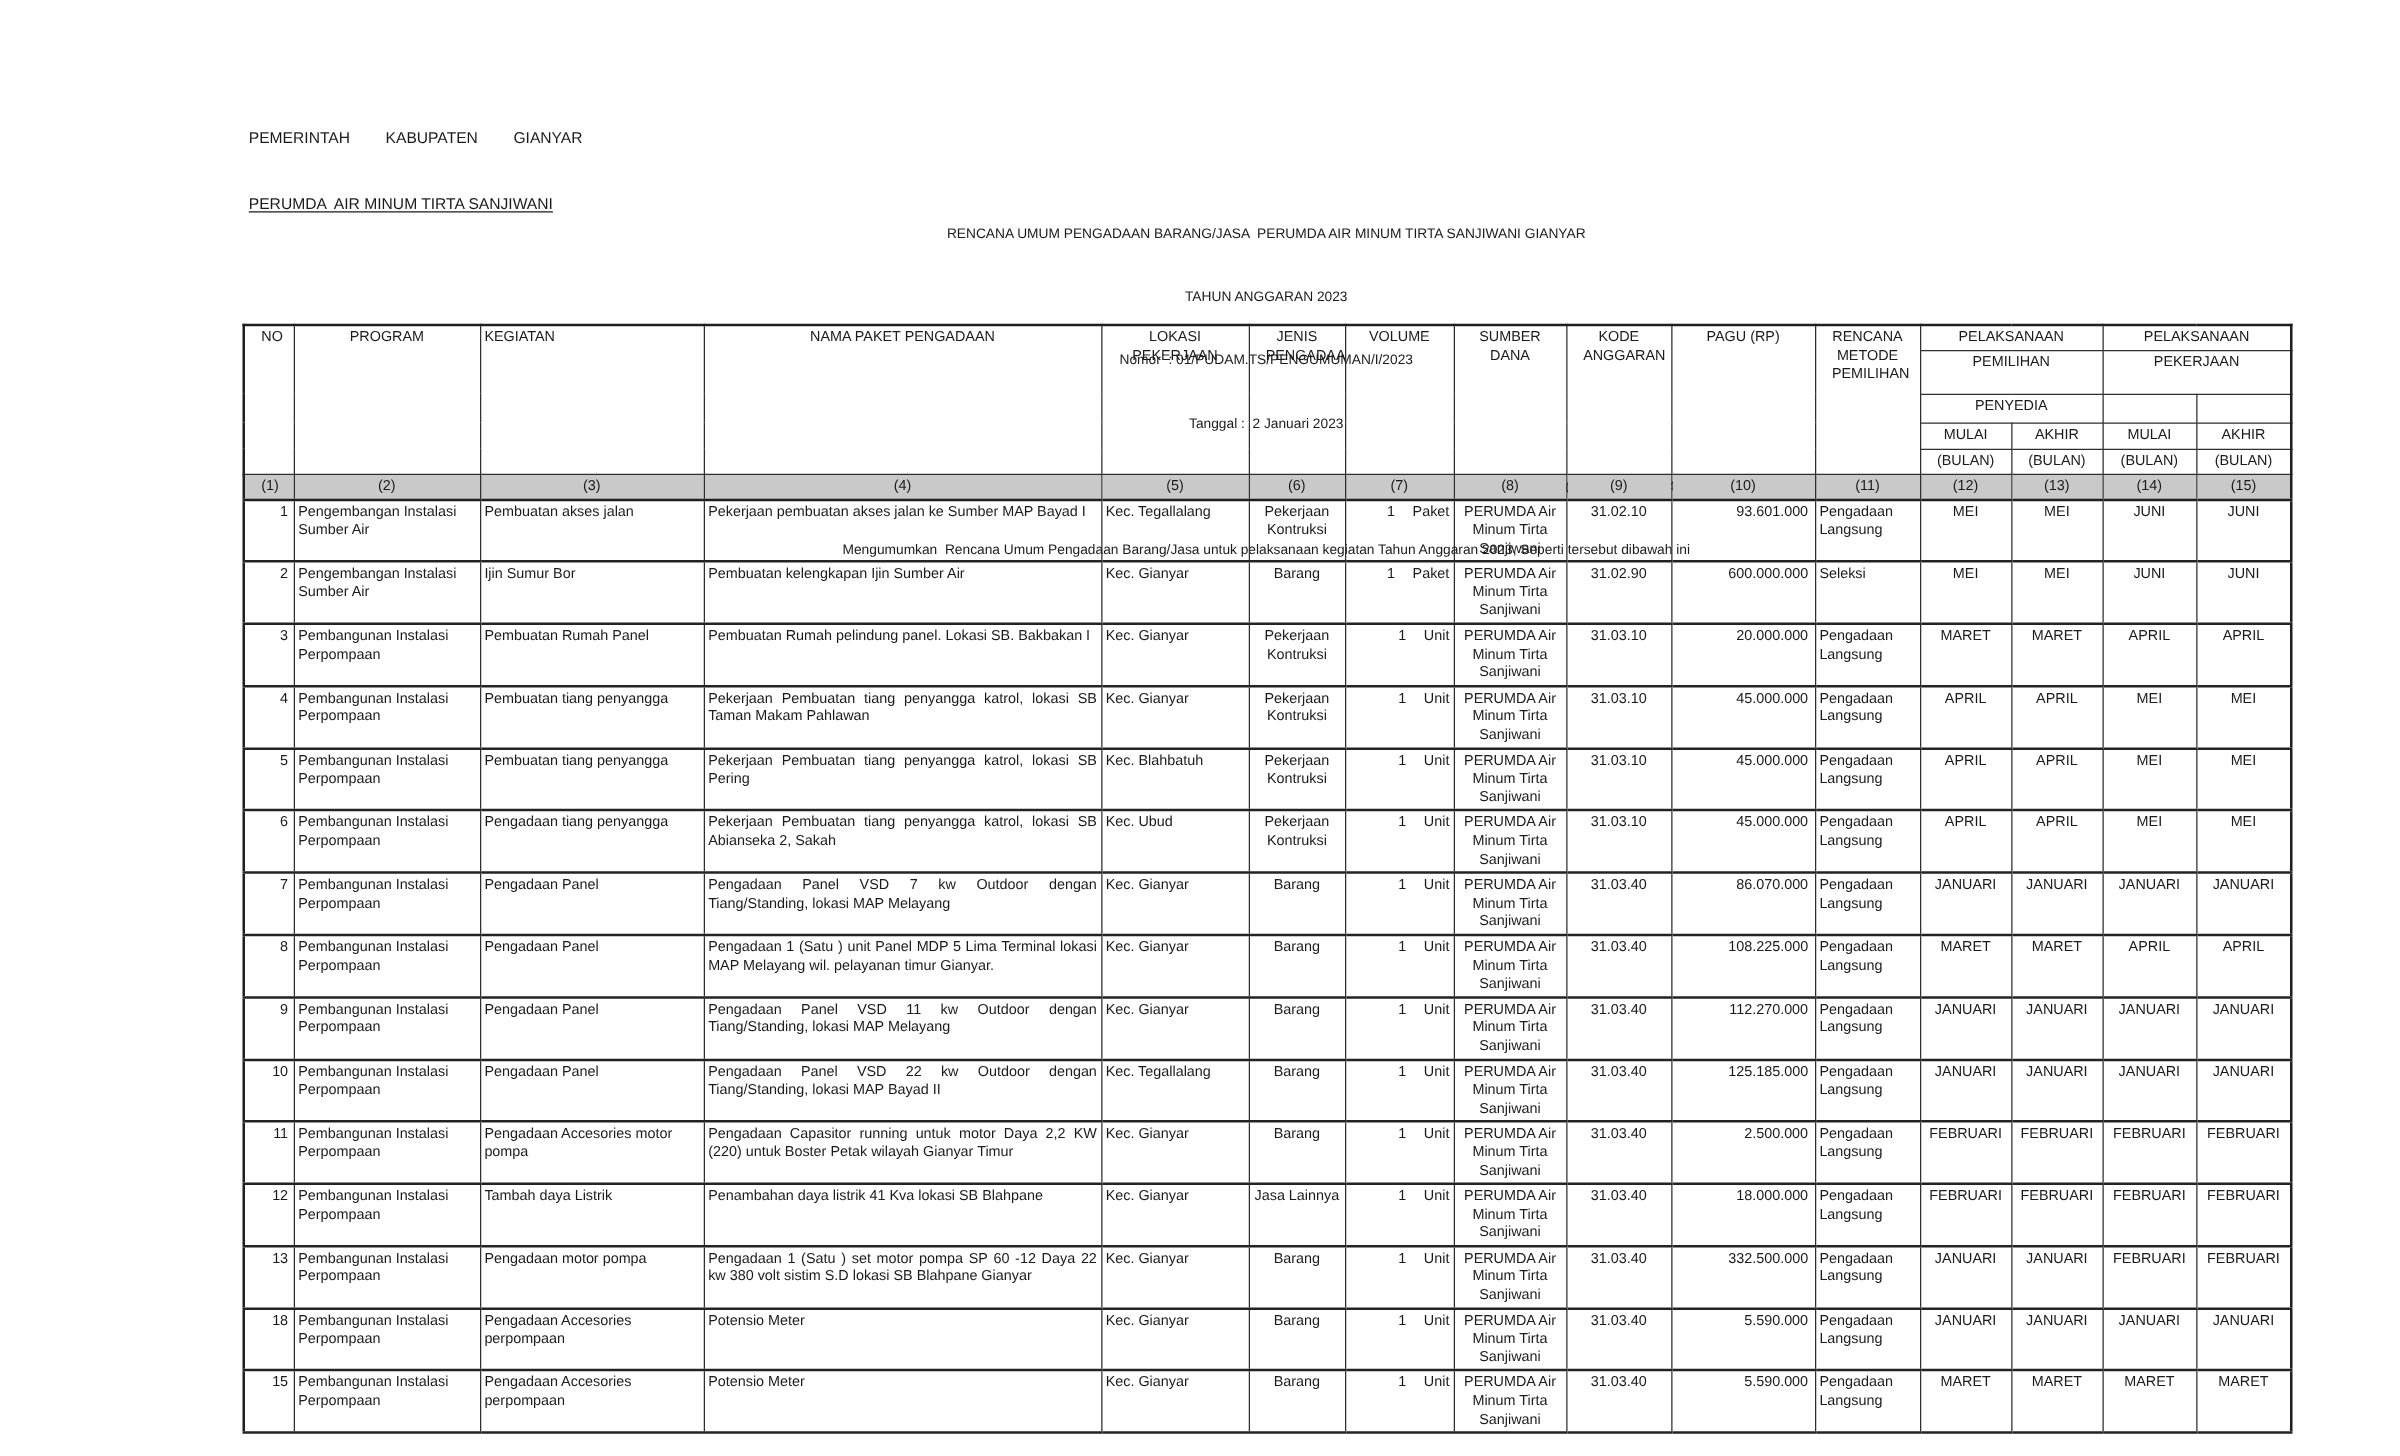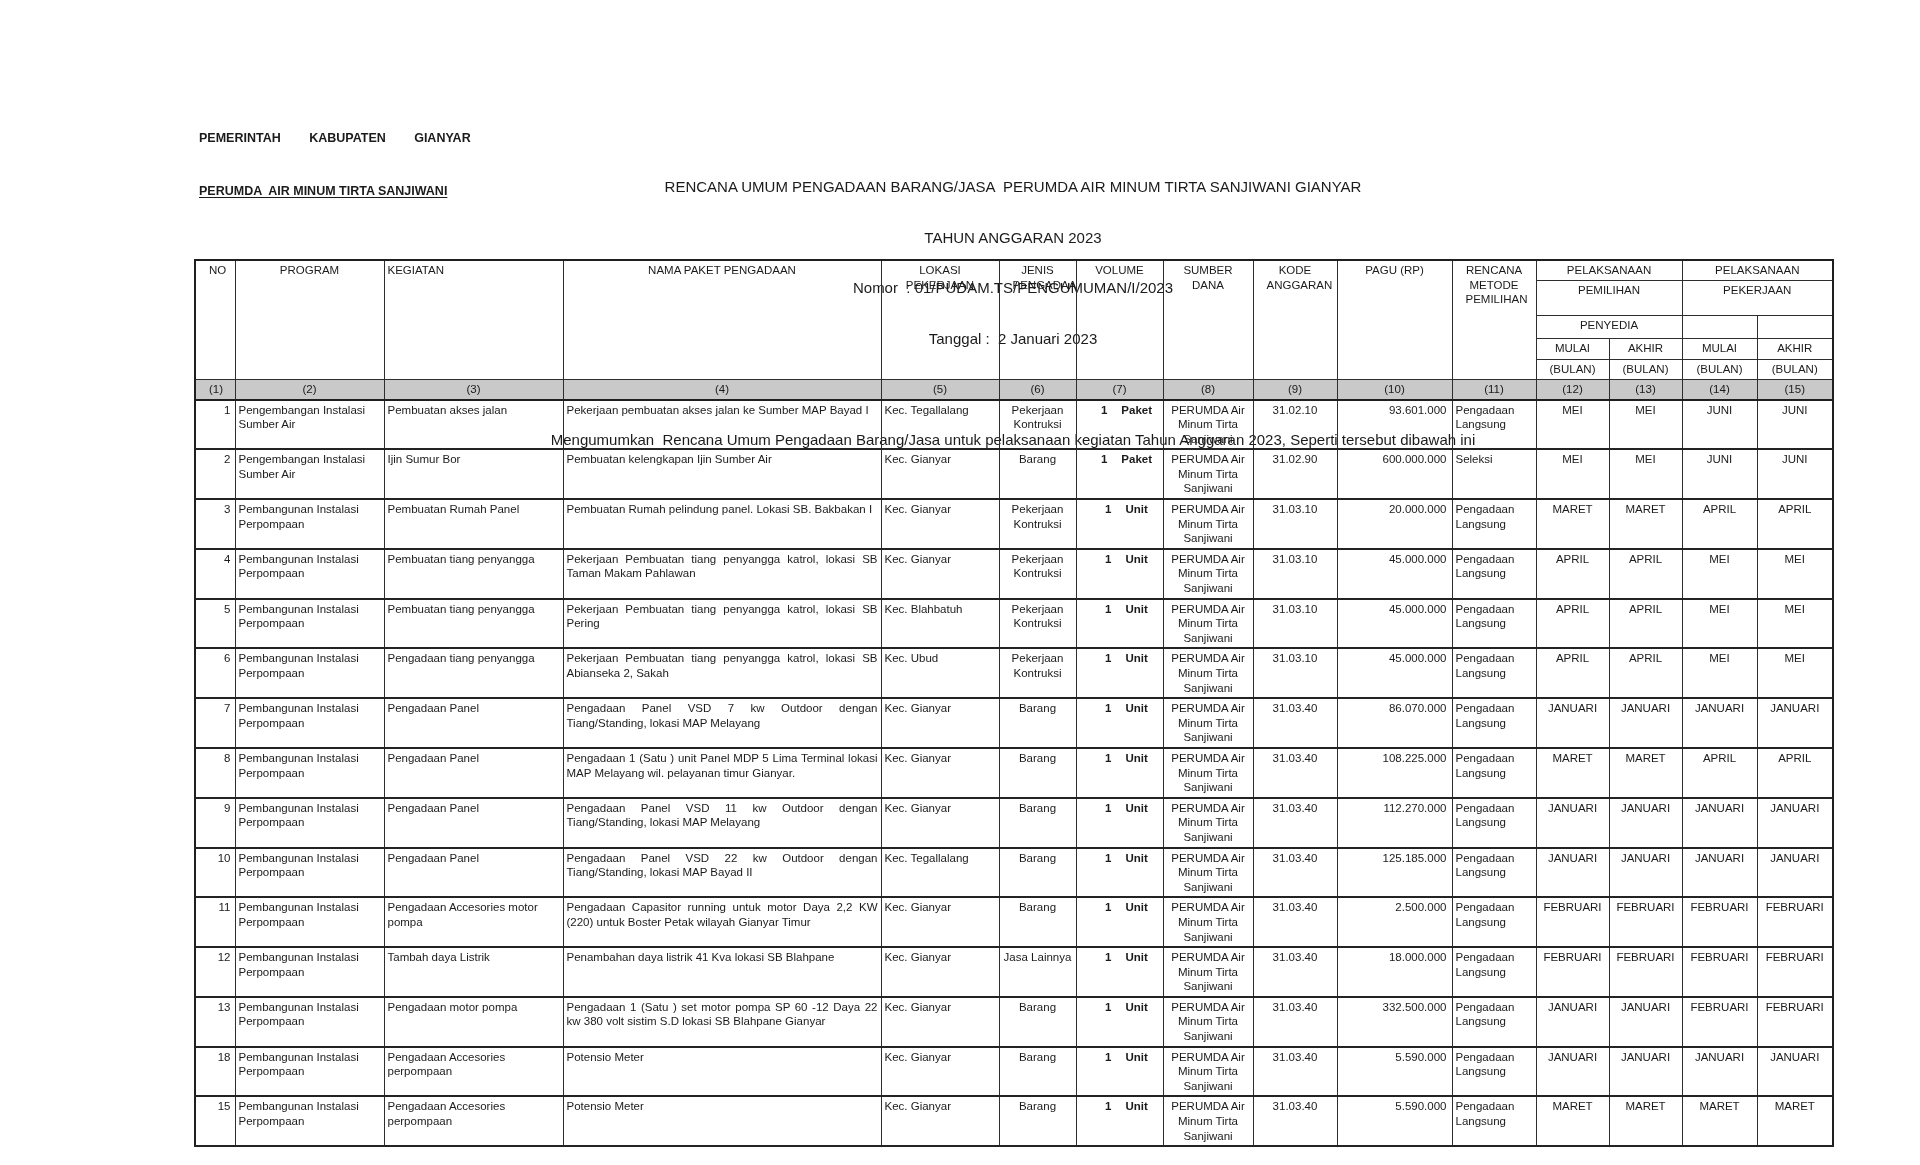--- a/index.html
+++ b/index.html
@@ -3,26 +3,26 @@
 <meta charset="utf-8">
 <style>
   html,body{margin:0;padding:0;}
   body{
     width:1920px;height:1165px;background:#ffffff;position:relative;
     font-family:"Liberation Sans", sans-serif;color:#1b1b1b;overflow:hidden;
   }
   .page{position:absolute;inset:0;background:#ffffff;}
 
   
-  .letterhead{position:absolute;left:199px;top:95px;font-size:12.5px;font-weight:bold;line-height:17.5px;white-space:pre;}
+  .letterhead{position:absolute;left:199px;top:67px;font-size:12.5px;font-weight:normal;line-height:17.5px;white-space:pre;}
   .letterhead .lh1{word-spacing:6px;}
   .letterhead .lh2{text-decoration:underline;text-underline-offset:2px;}
 
   
-  .title-block{position:absolute;left:194px;top:145px;width:1638px;text-align:center;font-size:15px;line-height:16.9px;white-space:pre;}
+  .title-block{position:absolute;left:194px;top:145px;width:1638px;text-align:center;font-size:11px;line-height:16.9px;white-space:pre;}
 
   
   table.ruptable{
     position:absolute;left:194px;top:259px;width:1638px;
     border-collapse:collapse;table-layout:fixed;
     font-size:11.5px;
   }
   .ruptable th,.ruptable td{border:1px solid #2e2e2e;overflow:hidden;}
   table.ruptable{border:2px solid #1f1f1f;}
   .ruptable thead th{
@@ -40,21 +40,21 @@
 
   .ruptable tbody td{
     vertical-align:top;padding:2px 3px;line-height:14.6px;
     border-bottom:2px solid #232323;border-top:2px solid #232323;
   }
   .c-no{text-align:right;padding-right:4px !important;}
   .c-program,.c-kegiatan,.c-lokasi,.c-metode{text-align:left;}
   .c-nama{text-align:justify;}
   .c-jenis,.c-sumber,.c-kode,.c-month{text-align:center;}
   .c-pagu{text-align:right;padding-right:5px !important;}
-  .c-vol{text-align:center;white-space:nowrap;font-weight:bold;}
+  .c-vol{text-align:right;white-space:nowrap;}
   .c-vol .vq{margin-left:14px;}
   .c-vol .vu{margin-left:14px;}
 </style>
 </head>
 <body>
 
 <div class="page">
 
   <div class="letterhead">
     <div class="lh1">PEMERINTAH   KABUPATEN   GIANYAR</div>

